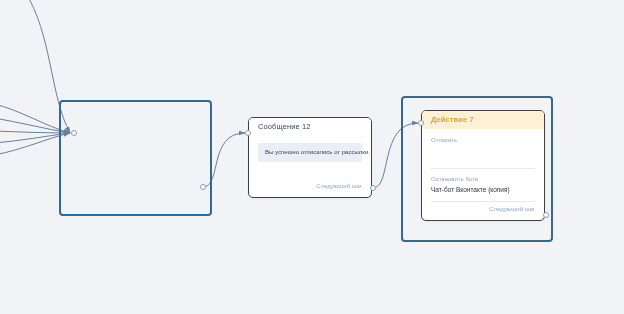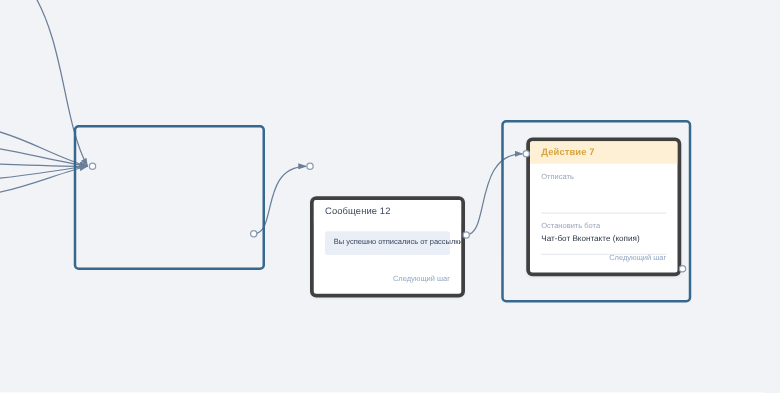--- a/index.html
+++ b/index.html
@@ -33,21 +33,21 @@
     border: 2px solid #36678d;
     border-radius: 4px;
     background: transparent;
     box-sizing: border-box;
   }
 
   
   .node {
     position: absolute;
     background: #ffffff;
-    border: 3px solid #404040;
+    border: 1px solid #404040;
     border-radius: 5px;
     box-sizing: border-box;
     box-shadow: 0 1px 2px rgba(40,55,80,0.06);
     overflow: hidden;
   }
   .node-header {
     height: 18px;
     line-height: 18px;
     padding: 0 9px;
     font-size: 7.5px;
@@ -147,21 +147,21 @@
     <path d="M 373,188 C 392,188 379,123 418,123" fill="none" stroke="#6b7f99" stroke-width="1" marker-end="url(#arrowhead)"></path>
   </svg>
 
   <div class="sel-frame" style="left:59px; top:100px; width:153px; height:116px;"></div>
 
   <div class="sel-frame" style="left:401px; top:96px; width:152px; height:146px;"></div>
 
   <div class="port" style="left:71px; top:130px;"></div>
   <div class="port" style="left:200px; top:184px;"></div>
 
-  <div class="node" style="left:248px; top:117px; width:124px; height:81px;margin-top:40px;">
+  <div class="node" style="left:248px; top:117px; width:124px; height:81px;">
     <div class="node-header plain">Сообщение 12</div>
     <div class="node-body">
       <div class="msg-bubble">Вы успешно отписались от рассылки.</div>
     </div>
     <div class="next-row">Следующий шаг</div>
   </div>
   <div class="port" style="left:245px; top:130px;"></div>
   <div class="port" style="left:370px; top:185px;"></div>
 
   <div class="node" style="left:421px; top:110px; width:124px; height:111px;">

